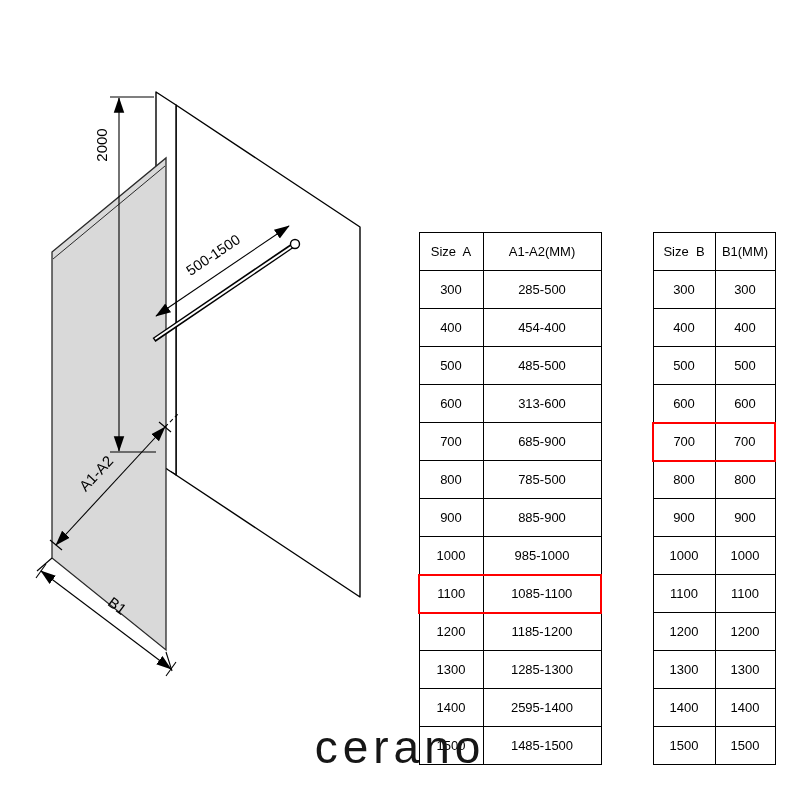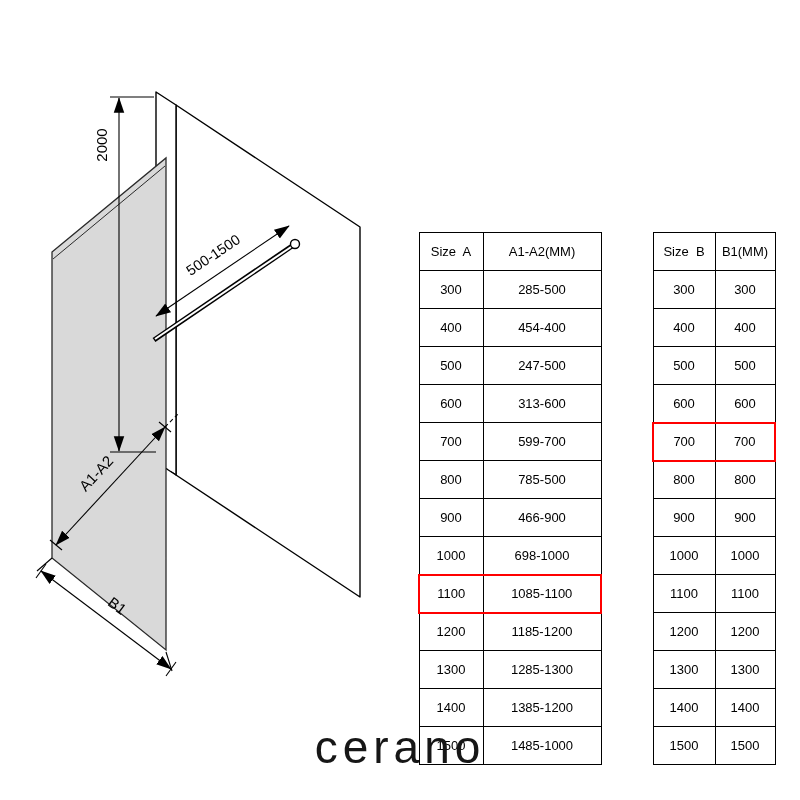--- a/index.html
+++ b/index.html
@@ -112,61 +112,61 @@
           <tr>
             <td>300</td>
             <td>285-500</td>
           </tr>
           <tr>
             <td>400</td>
             <td>454-400</td>
           </tr>
           <tr>
             <td>500</td>
-            <td>247-500</td>
+            <td>485-500</td>
           </tr>
           <tr>
             <td>600</td>
             <td>313-600</td>
           </tr>
           <tr>
             <td>700</td>
-            <td>599-700</td>
+            <td>685-900</td>
           </tr>
           <tr>
             <td>800</td>
             <td>785-500</td>
           </tr>
           <tr>
             <td>900</td>
-            <td>466-900</td>
+            <td>885-900</td>
           </tr>
           <tr>
             <td>1000</td>
-            <td>698-1000</td>
+            <td>985-1000</td>
           </tr>
           <tr class="highlight">
             <td>1100</td>
             <td>1085-1100</td>
           </tr>
           <tr>
             <td>1200</td>
             <td>1185-1200</td>
           </tr>
           <tr>
             <td>1300</td>
             <td>1285-1300</td>
           </tr>
           <tr>
             <td>1400</td>
-            <td>1385-1200</td>
+            <td>2595-1400</td>
           </tr>
           <tr>
             <td>1500</td>
-            <td>1485-1000</td>
+            <td>1485-1500</td>
           </tr>
         </tbody>
     </table>
   </div>
 
   <div class="table-wrap table-b">
     <table>
       <thead>
         <tr>
           <th>Size  B</th>

